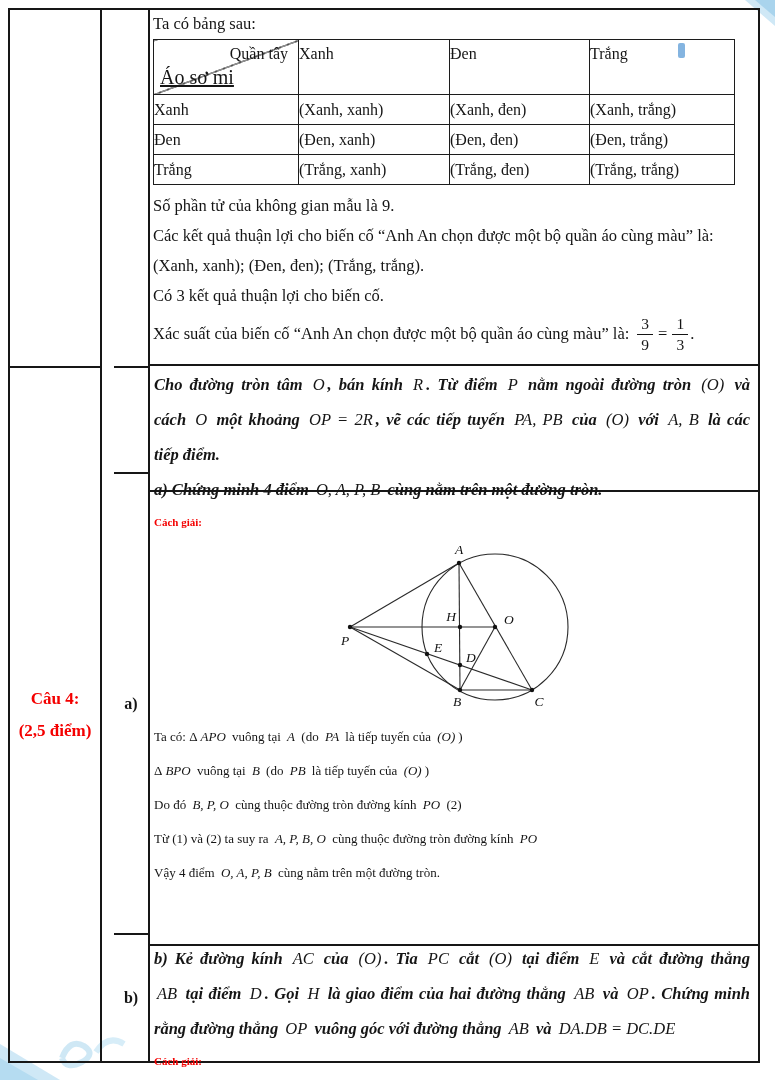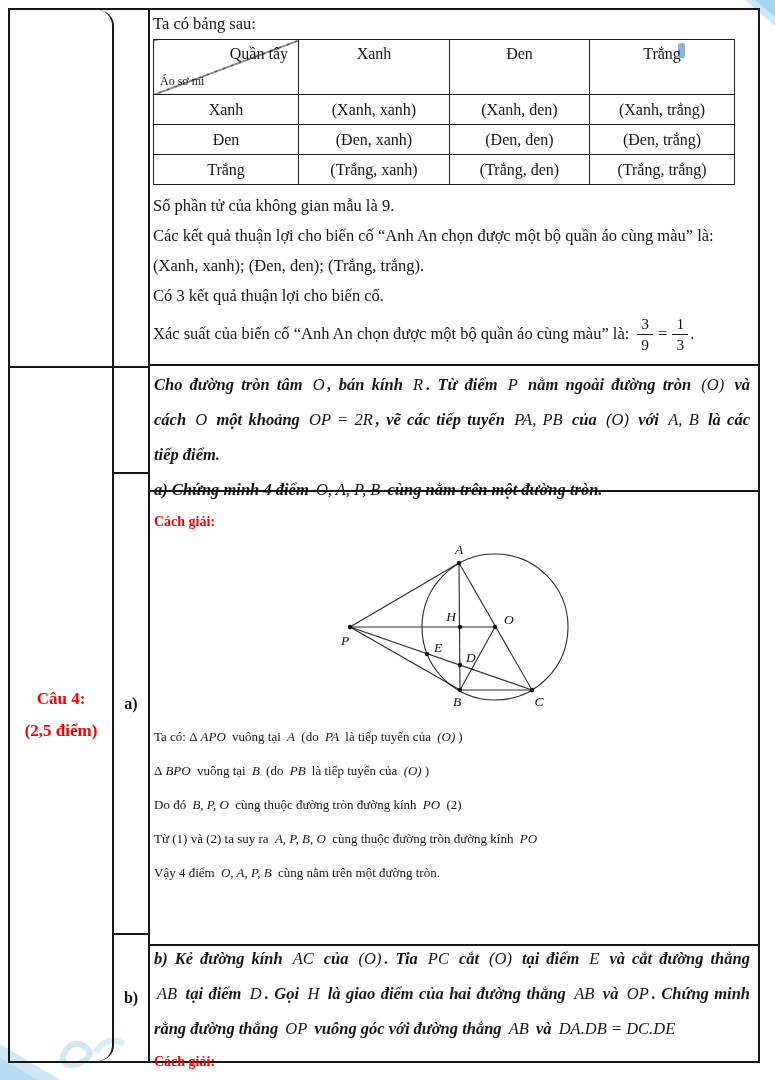--- a/index.html
+++ b/index.html
@@ -4,21 +4,21 @@
 <style>
   * { box-sizing: border-box; margin: 0; padding: 0; }
   html,body { width: 775px; height: 1080px; background: #ffffff; overflow: hidden;
     font-family: "Liberation Serif", "DejaVu Serif", serif; color: #151515; }
   .page { position: relative; width: 775px; height: 1080px; background: #fff; }
 
   .doc { position: absolute; left: 8px; top: 8px; width: 752px; height: 1055px;
          border: 2px solid #171717; }
 
   
-  .col1 { position: absolute; left: 0; top: 0; width: 104px; height: 100%; border-right: 2px solid #171717; border-radius: 16px; }
+  .col1 { position: absolute; left: 0; top: 0; width: 92px; height: 100%; border-right: 2px solid #171717; }
   .col2 { position: absolute; left: 104px; top: 0; width: 36px; height: 100%; border-right: 2px solid #171717; }
   .col3 { position: absolute; left: 140px; top: 0; right: 0; height: 100%; }
 
   .q-cell { position: absolute; left: 0; top: 356px; bottom: 0; width: 100%;
             border-top: 2px solid #171717; display: flex; flex-direction: column;
             align-items: center; justify-content: center; }
   .q-cell div { color: #f40000; font-weight: bold; font-size: 17px; line-height: 32px; }
 
   .p-cell { position: absolute; left: 0; width: 100%; border-top: 2px solid #171717;
             display: flex; align-items: center; justify-content: center;
@@ -30,45 +30,45 @@
   .row3 { position: absolute; left: 0; width: 100%; }
   .rowA { top: 0; height: 356px; border-bottom: 2px solid #171717; padding: 0 10px 16px 3px; }
   .rowS { top: 356px; height: 126px; border-bottom: 2px solid #171717; padding: 1px 8px 0 4px; }
   .rowPA { top: 462px; height: 474px; border-bottom: 2px solid #171717; }
   .rowPB { top: 923px; bottom: 0; padding: 8px 8px 0 4px; }
 
   .tline { font-size: 16.5px; line-height: 27px; }
 
   
   table.outcome { border-collapse: collapse; margin-top: 2px; table-layout: fixed; }
-  table.outcome td { border: 1.5px solid #1c1c1c; text-align: center; font-size: 16px;
+  table.outcome td { border: 1.5px solid #1c1c1c; font-size: 16px;
                      vertical-align: middle; padding: 0; }
   td.corner { position: relative;
     background-image: linear-gradient(to bottom right, transparent 49.5%, #1c1c1c 49.5%, #1c1c1c 50.6%, transparent 50.6%); }
   .corner-top { position: absolute; top: 5px; right: 10px; font-size: 16px; }
-  .corner-bottom { position: absolute; bottom: 5px; left: 6px; font-size: 12px; }
+  .corner-bottom { position: absolute; bottom: 5px; left: 6px; font-size: 20px; text-decoration: underline; }
 
   .para { margin-top: 6px; }
   .para div { font-size: 16.5px; line-height: 30px; }
 
   .prob-line { display: flex; align-items: center; height: 46px; font-size: 16.5px; }
   .frac { display: inline-flex; flex-direction: column; align-items: center;
           font-size: 15.5px; margin: 0 5px 0 8px; }
   .frac .den { border-top: 1.4px solid #151515; }
   .frac .num, .frac .den { line-height: 20px; padding: 0 4px; }
   .frac2 { margin: 0 2px 0 5px; }
 
   
   .bi { font-weight: bold; font-style: italic; }
   span.v { font-style: italic; font-weight: 400; margin: 0 3px; }
   .just { text-align: justify; text-align-last: justify; }
   .sline { font-size: 16.5px; line-height: 35px; }
 
   .pa-head { position: absolute; top: 4px; left: 4px; right: 8px; height: 28px; line-height: 28px; font-size: 16.5px; }
-  .method { color: #f40000; font-weight: bold; font-size: 14px; }
+  .method { color: #f40000; font-weight: bold; font-size: 11px; }
   .pa-method { position: absolute; top: 36px; left: 4px; height: 28px; line-height: 28px; }
   .pb-method { line-height: 27px; margin-top: 2px; }
   .figure { position: absolute; left: 185px; top: 66px; }
   .solutions { position: absolute; top: 248px; left: 4px; right: 6px; }
   .sol-line { height: 34px; line-height: 34px; font-size: 13px; white-space: nowrap; }
 
   svg text.flabel { font-family: "Liberation Serif", serif; font-style: italic; font-size: 13.5px; fill: #111; }
 </style>
 </head>
 <body>

